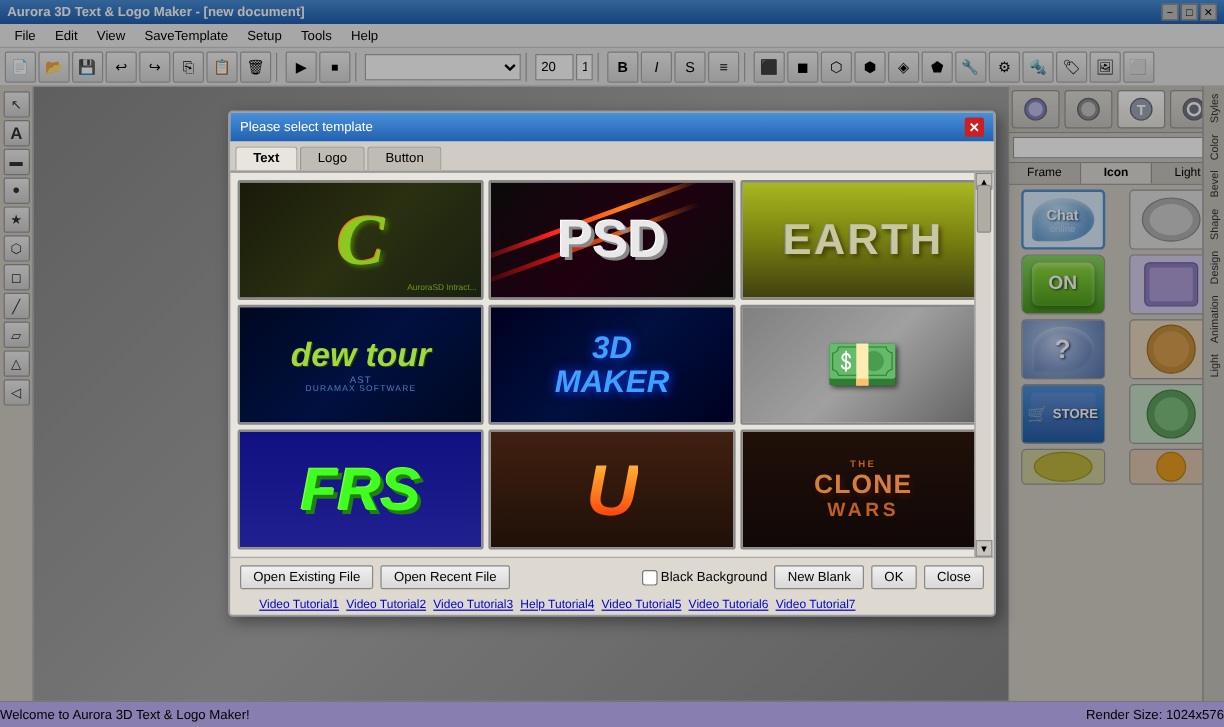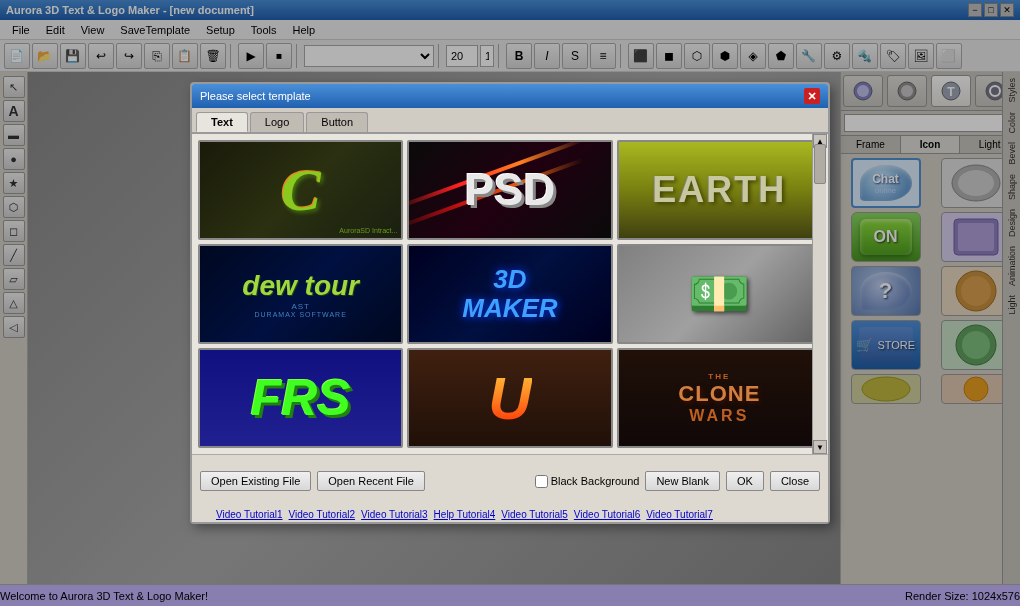--- a/index.html
+++ b/index.html
@@ -446,21 +446,21 @@
       position: absolute;
       right: 2px; top: 0; bottom: 0;
       width: 14px;
       background: #d8d4cc;
       border-left: 1px solid #999;
     }
 
     #modal-footer {
       display: flex;
       align-items: center;
-      padding: 16px 8px;
+      padding: 6px 8px;
       gap: 6px;
       background: #ddd8d0;
       border-top: 1px solid #aaa;
     }
     .modal-btn {
       padding: 3px 10px;
       background: linear-gradient(to bottom, #f0f0f0, #d8d8d8);
       border: 1px solid #888;
       border-radius: 2px;
       cursor: pointer;
@@ -665,21 +665,21 @@
               <circle cx="30" cy="22" r="20" fill="#c89040" stroke="#a07020"></circle>
               <circle cx="30" cy="22" r="15" fill="#d8a050"></circle>
             </svg>
         </div>
       </div>
 
       <div class="icon-row">
         <div class="icon-thumb store-blue">
           <div style="background:linear-gradient(to bottom, #6090d8, #3060a8); border-radius:4px; width:54px; height:36px; display:flex; align-items:center; justify-content:center; gap:4px;">
             <span style="font-size:14px;">🛒</span>
-            <span style="font-size:11px; font-weight:normal; color:white; text-shadow:1px 1px 2px #102040;">STORE</span>
+            <span style="font-size:11px; font-weight:bold; color:white; text-shadow:1px 1px 2px #102040;">STORE</span>
           </div>
         </div>
         <div class="icon-thumb" style="background:#c8e0c8;">
           <svg width="60" height="44" viewBox="0 0 60 44">
               <circle cx="30" cy="22" r="20" fill="#60a060" stroke="#408040"></circle>
               <circle cx="30" cy="22" r="14" fill="#80c080"></circle>
             </svg>
         </div>
       </div>
 

